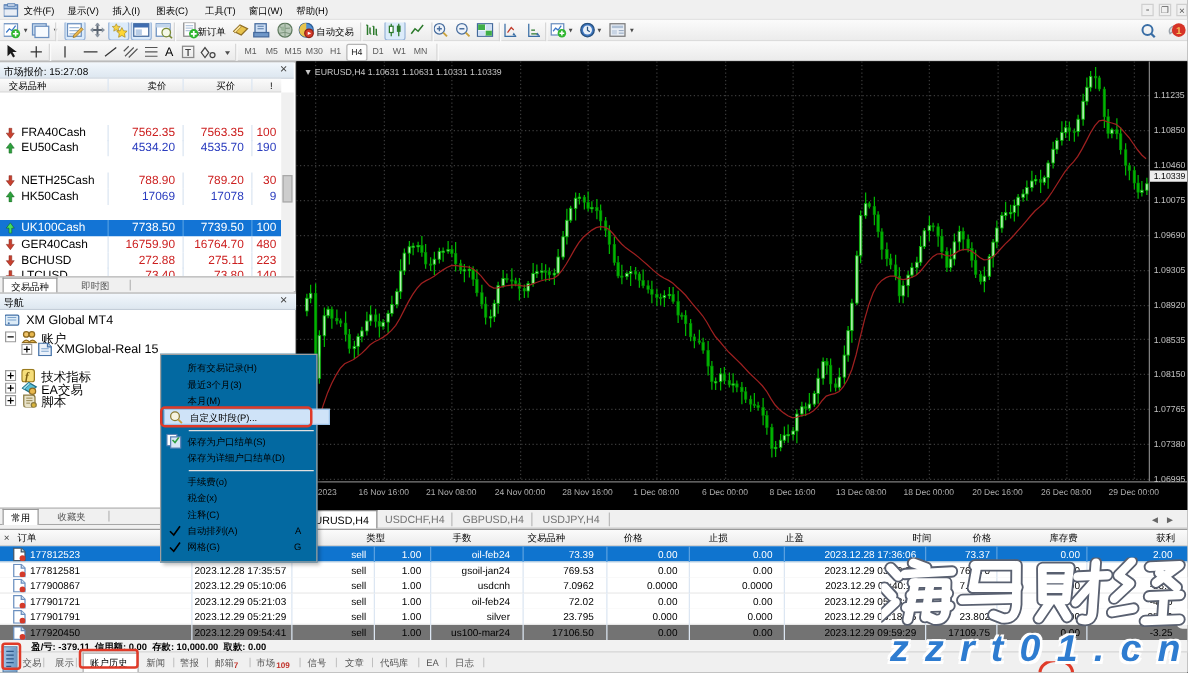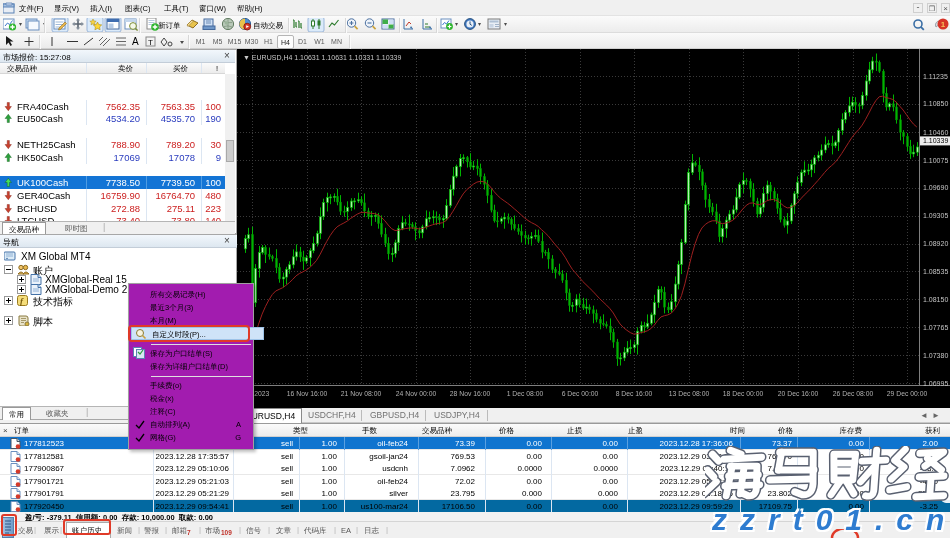--- a/index.html
+++ b/index.html
@@ -400,42 +400,42 @@
         <rect x="0.5" y="0.5" width="8" height="8" fill="#fff" stroke="#9a9a9a"></rect>
         <path d="M2 4.5 h5 M4.5 2 v5" stroke="#000"></path>
       </svg>
       <svg width="12" height="11" style="position:absolute;left:30px;top:0">
         <path d="M1 0.5 h7 l3 3 v7 h-10 z" fill="#eaf1fa" stroke="#4472a8"></path>
         <path d="M8 0.5 v3 h3" fill="#c6d9ee" stroke="#4472a8"></path>
         <path d="M3 5 h6 M3 7 h6" stroke="#7ba2cc" stroke-width="0.8"></path>
       </svg>
       <span style="position:absolute;left:45px;top:0;font-size:10px">XMGlobal-Real 15</span>
     </div>
-    <div class="treerow" style="top:49px">
-      <svg width="9" height="9" style="position:absolute;left:17px;top:1px">
-        <rect x="0.5" y="0.5" width="8" height="8" fill="#fff" stroke="#9a9a9a"></rect>
-        <path d="M2 4.5 h5 M4.5 2 v5" stroke="#000"></path>
-      </svg>
-      <svg width="12" height="11" style="position:absolute;left:30px;top:0">
-        <path d="M1 0.5 h7 l3 3 v7 h-10 z" fill="#eaf1fa" stroke="#4472a8"></path>
-        <path d="M8 0.5 v3 h3" fill="#c6d9ee" stroke="#4472a8"></path>
-        <path d="M3 5 h6 M3 7 h6" stroke="#7ba2cc" stroke-width="0.8"></path>
-      </svg>
-      <span style="position:absolute;left:45px;top:0;font-size:10px">XMGlobal-Demo 2</span>
-    </div>
     <div class="treerow" style="top:60px">
       <svg width="9" height="9" style="position:absolute;left:4px;top:1px">
         <rect x="0.5" y="0.5" width="8" height="8" fill="#fff" stroke="#9a9a9a"></rect>
         <path d="M2 4.5 h5 M4.5 2 v5" stroke="#000"></path>
       </svg>
       <svg width="12" height="11" style="position:absolute;left:17px;top:0">
         <rect x="0.5" y="0.5" width="10" height="10" rx="2" fill="#f5dd7a" stroke="#9a7b1e"></rect>
         <text x="3" y="9" font-size="9" font-style="italic" font-weight="bold" fill="#7a5d10" font-family="Liberation Serif,serif">f</text>
       </svg>
       <span style="position:absolute;left:33px;top:0;font-size:10px">技术指标</span>
+    </div>
+    <div class="treerow" style="top:70px">
+      <svg width="9" height="9" style="position:absolute;left:4px;top:1px">
+        <rect x="0.5" y="0.5" width="8" height="8" fill="#fff" stroke="#9a9a9a"></rect>
+        <path d="M2 4.5 h5 M4.5 2 v5" stroke="#000"></path>
+      </svg>
+      <svg width="13" height="11" style="position:absolute;left:17px;top:0">
+        <path d="M1 5.5 l5-4.5 6 3.5 -5 4.5 z" fill="#58c0d8" stroke="#1f6e84"></path>
+        <path d="M1 5.5 l5-4.5 1.5 1 -5 4.5 z" fill="#9adeee" stroke="#1f6e84" stroke-width="0.5"></path>
+        <circle cx="9" cy="8" r="2.5" fill="#e8b84e" stroke="#8d6a20"></circle>
+      </svg>
+      <span style="position:absolute;left:33px;top:0;font-size:10px">EA交易</span>
     </div>
     <div class="treerow" style="top:80px">
       <svg width="9" height="9" style="position:absolute;left:4px;top:1px">
         <rect x="0.5" y="0.5" width="8" height="8" fill="#fff" stroke="#9a9a9a"></rect>
         <path d="M2 4.5 h5 M4.5 2 v5" stroke="#000"></path>
       </svg>
       <svg width="13" height="11" style="position:absolute;left:17px;top:0">
         <path d="M2 1 h7 q2 0 2 2 v6 q0 2 -2 2 h-5 q-2 0 -2-2 z" fill="#e8e2c8" stroke="#8a7a40"></path>
         <path d="M4 3.5 h5 M4 5.5 h5 M4 7.5 h3" stroke="#8a7a40" stroke-width="0.7"></path>
         <circle cx="10" cy="9" r="2" fill="#d8b33a" stroke="#8a7a40"></circle>
@@ -1087,21 +1087,21 @@
       <div class="cell" style="right:613px">1.00</div>
       <div class="cell" style="right:542px">silver</div>
       <div class="cell" style="right:475px">23.795</div>
       <div class="cell" style="right:408px">0.000</div>
       <div class="cell" style="right:332px">0.000</div>
       <div class="cell" style="right:217px">2023.12.29 06:18:46</div>
       <div class="cell" style="right:158px">23.802</div>
       <div class="cell" style="right:86px">0.00</div>
       <div class="cell" style="right:12px">-35.00</div>
     </div>
-    <div class="abs" style="left:0;top:75.75px;width:950px;height:13px;background:#0369a1;border-bottom:1px solid #e8e8e8">
+    <div class="abs" style="left:0;top:75.75px;width:950px;height:13px;background:#737373;border-bottom:1px solid #e8e8e8">
       <svg width="11" height="11" style="position:absolute;left:10px;top:1px">
         <path d="M1 0.5 h6 l3 3 v7 h-9 z" fill="#fff" stroke="#6a8fbf"></path>
         <path d="M7 0.5 v3 h3" fill="#d5e3f2" stroke="#6a8fbf"></path>
         <circle cx="8" cy="8.5" r="2.3" fill="#d43a2a"></circle>
       </svg>
       <div class="gridv" style="left:153px;height:13px"></div>
       <div class="gridv" style="left:233px;height:13px"></div>
       <div class="gridv" style="left:299px;height:13px"></div>
       <div class="gridv" style="left:344px;height:13px"></div>
       <div class="gridv" style="left:418px;height:13px"></div>
@@ -1156,21 +1156,21 @@
  <div class="bt" style="left:276px">文章</div>
  <div class="bsep" style="left:297px">|</div>
  <div class="bt" style="left:304px">代码库</div>
  <div class="bsep" style="left:334px">|</div>
  <div class="bt" style="left:341px">EA</div>
  <div class="bsep" style="left:356px">|</div>
  <div class="bt" style="left:364px">日志</div>
  <div class="bsep" style="left:386px">|</div>
 </div>
 
-<div class="abs" style="left:128px;top:283px;width:126px;height:167px;background:#a21caf;
+<div class="abs" style="left:128px;top:283px;width:126px;height:167px;background:#0369a1;
  border:1px solid #a0a0a0;box-shadow:2px 2px 3px rgba(0,0,0,0.25);z-index:50">
  <div class="menuitem" style="top:4px">
       <span class="txt">所有交易记录(H)</span>
     </div>
  <div class="menuitem" style="top:17px">
       <span class="txt">最近3个月(3)</span>
     </div>
  <div class="menuitem" style="top:30px">
       <span class="txt">本月(M)</span>
     </div>

